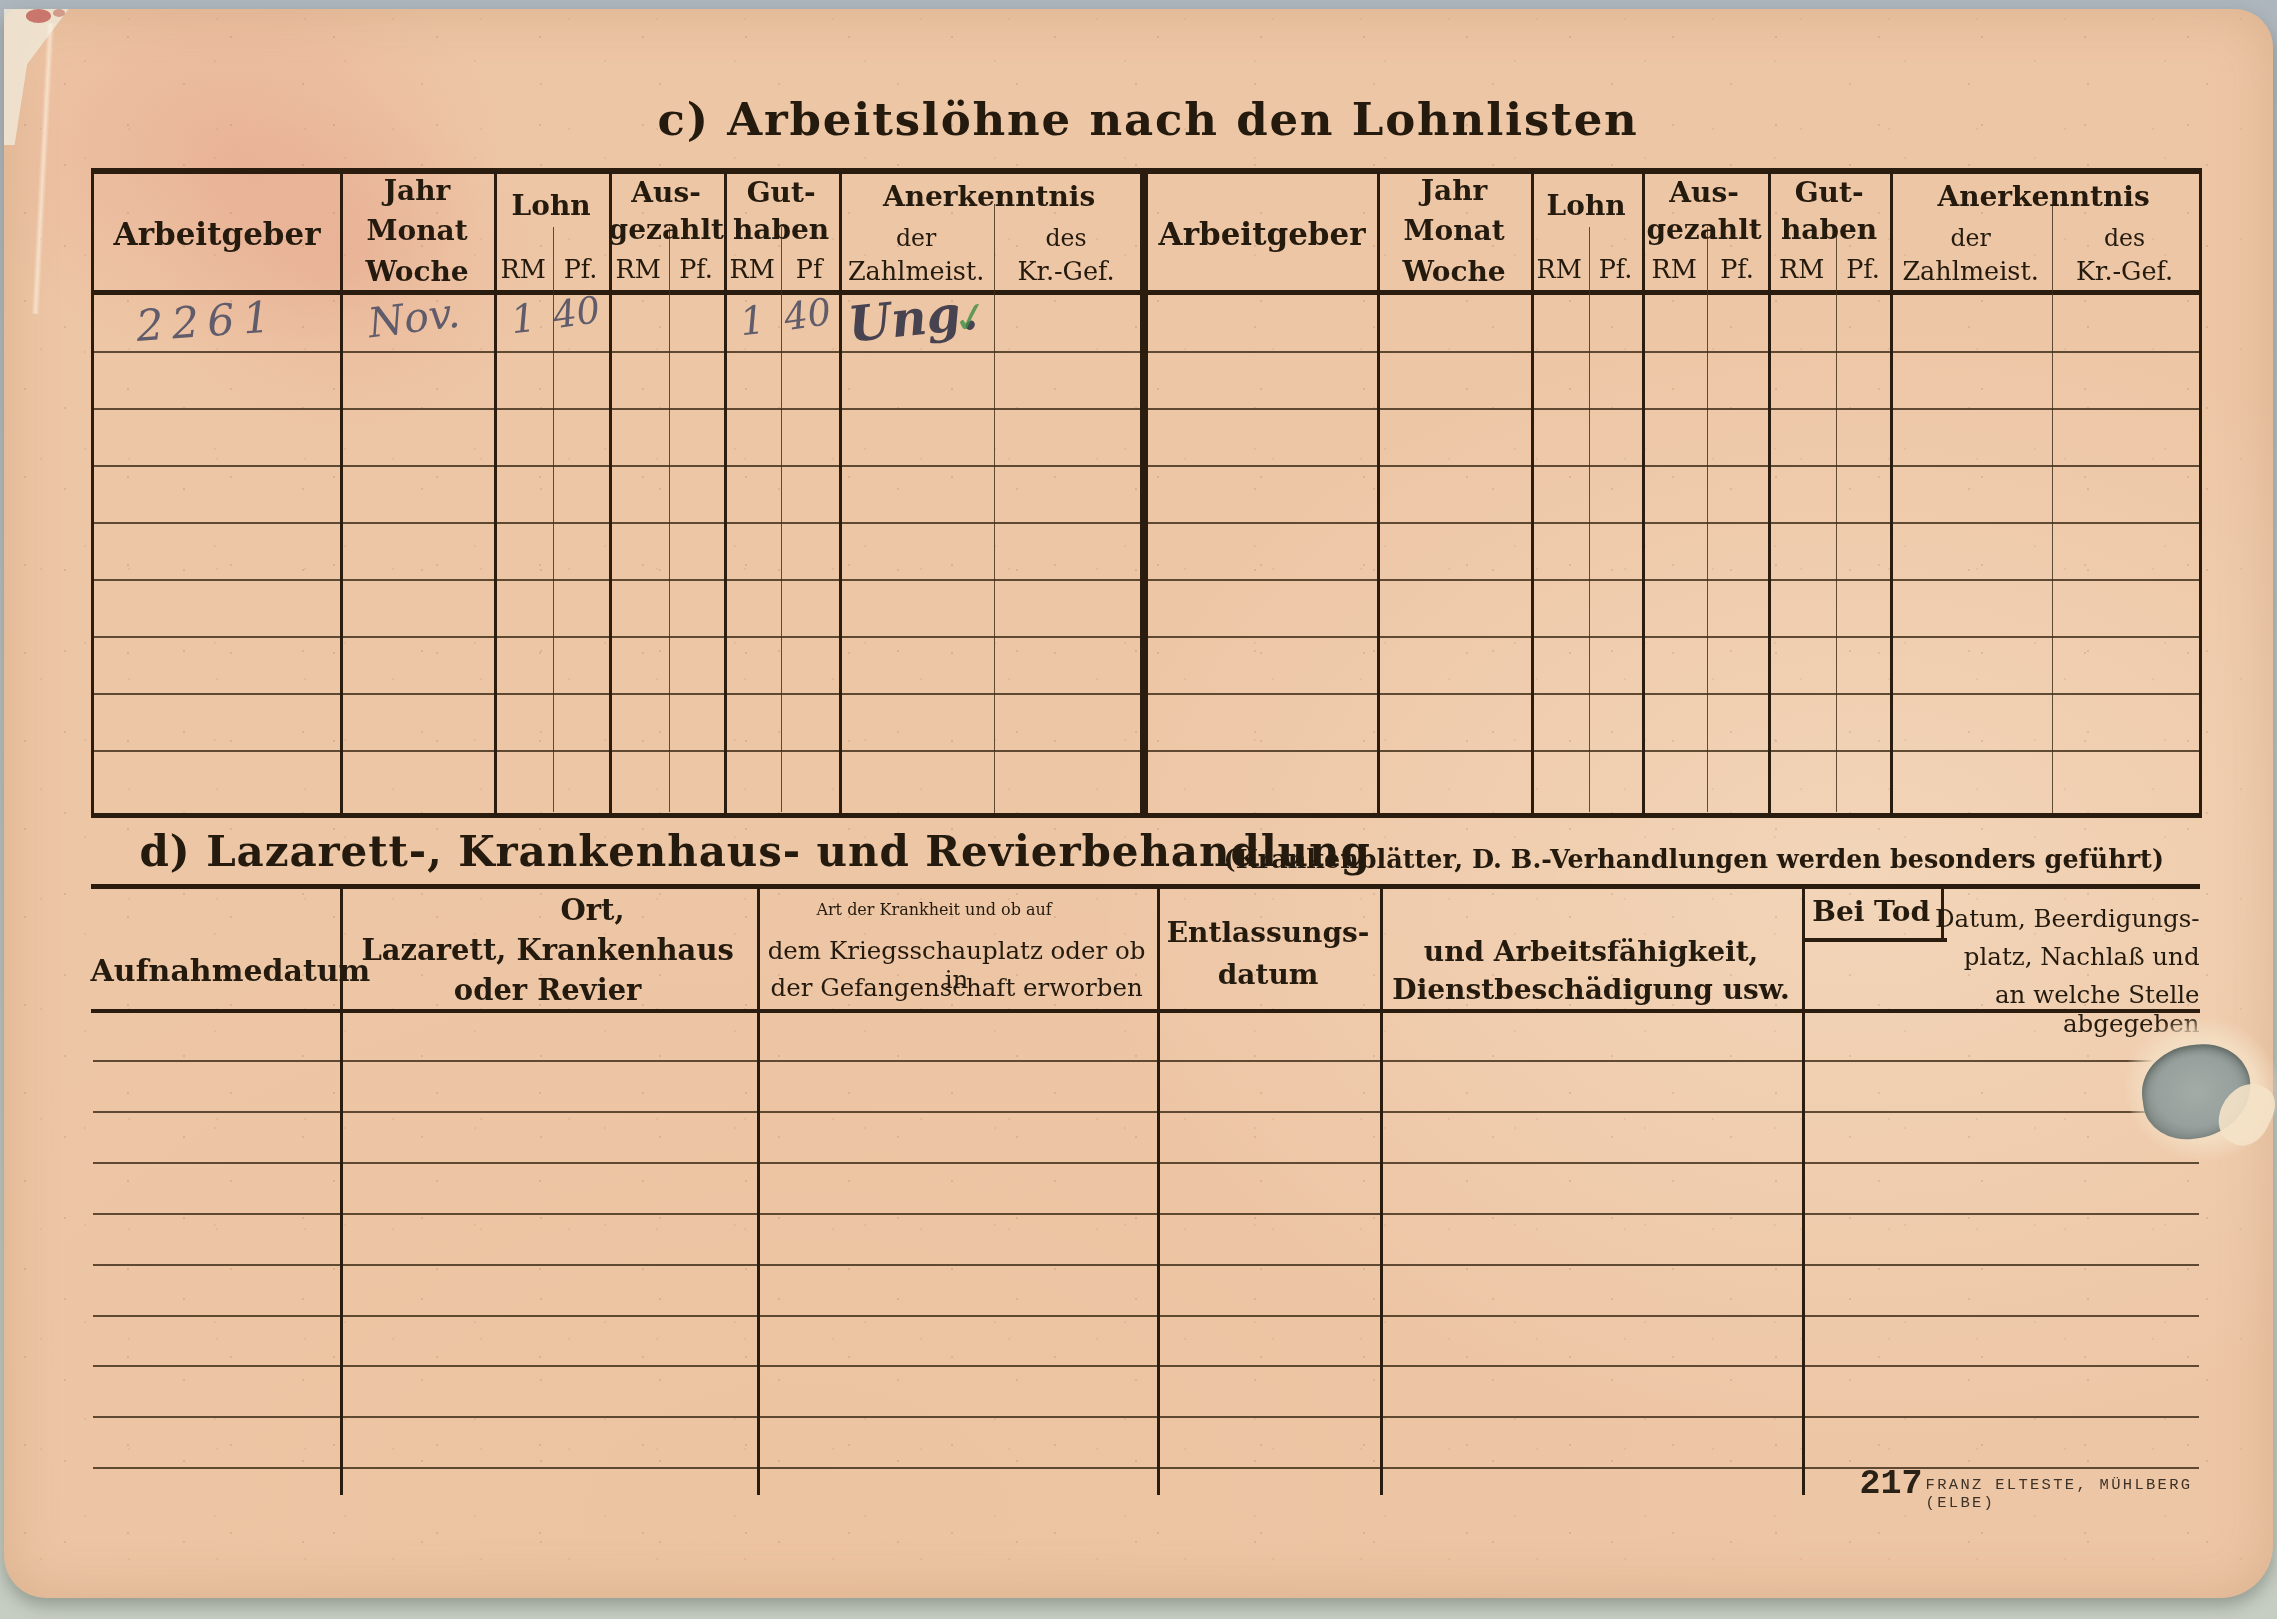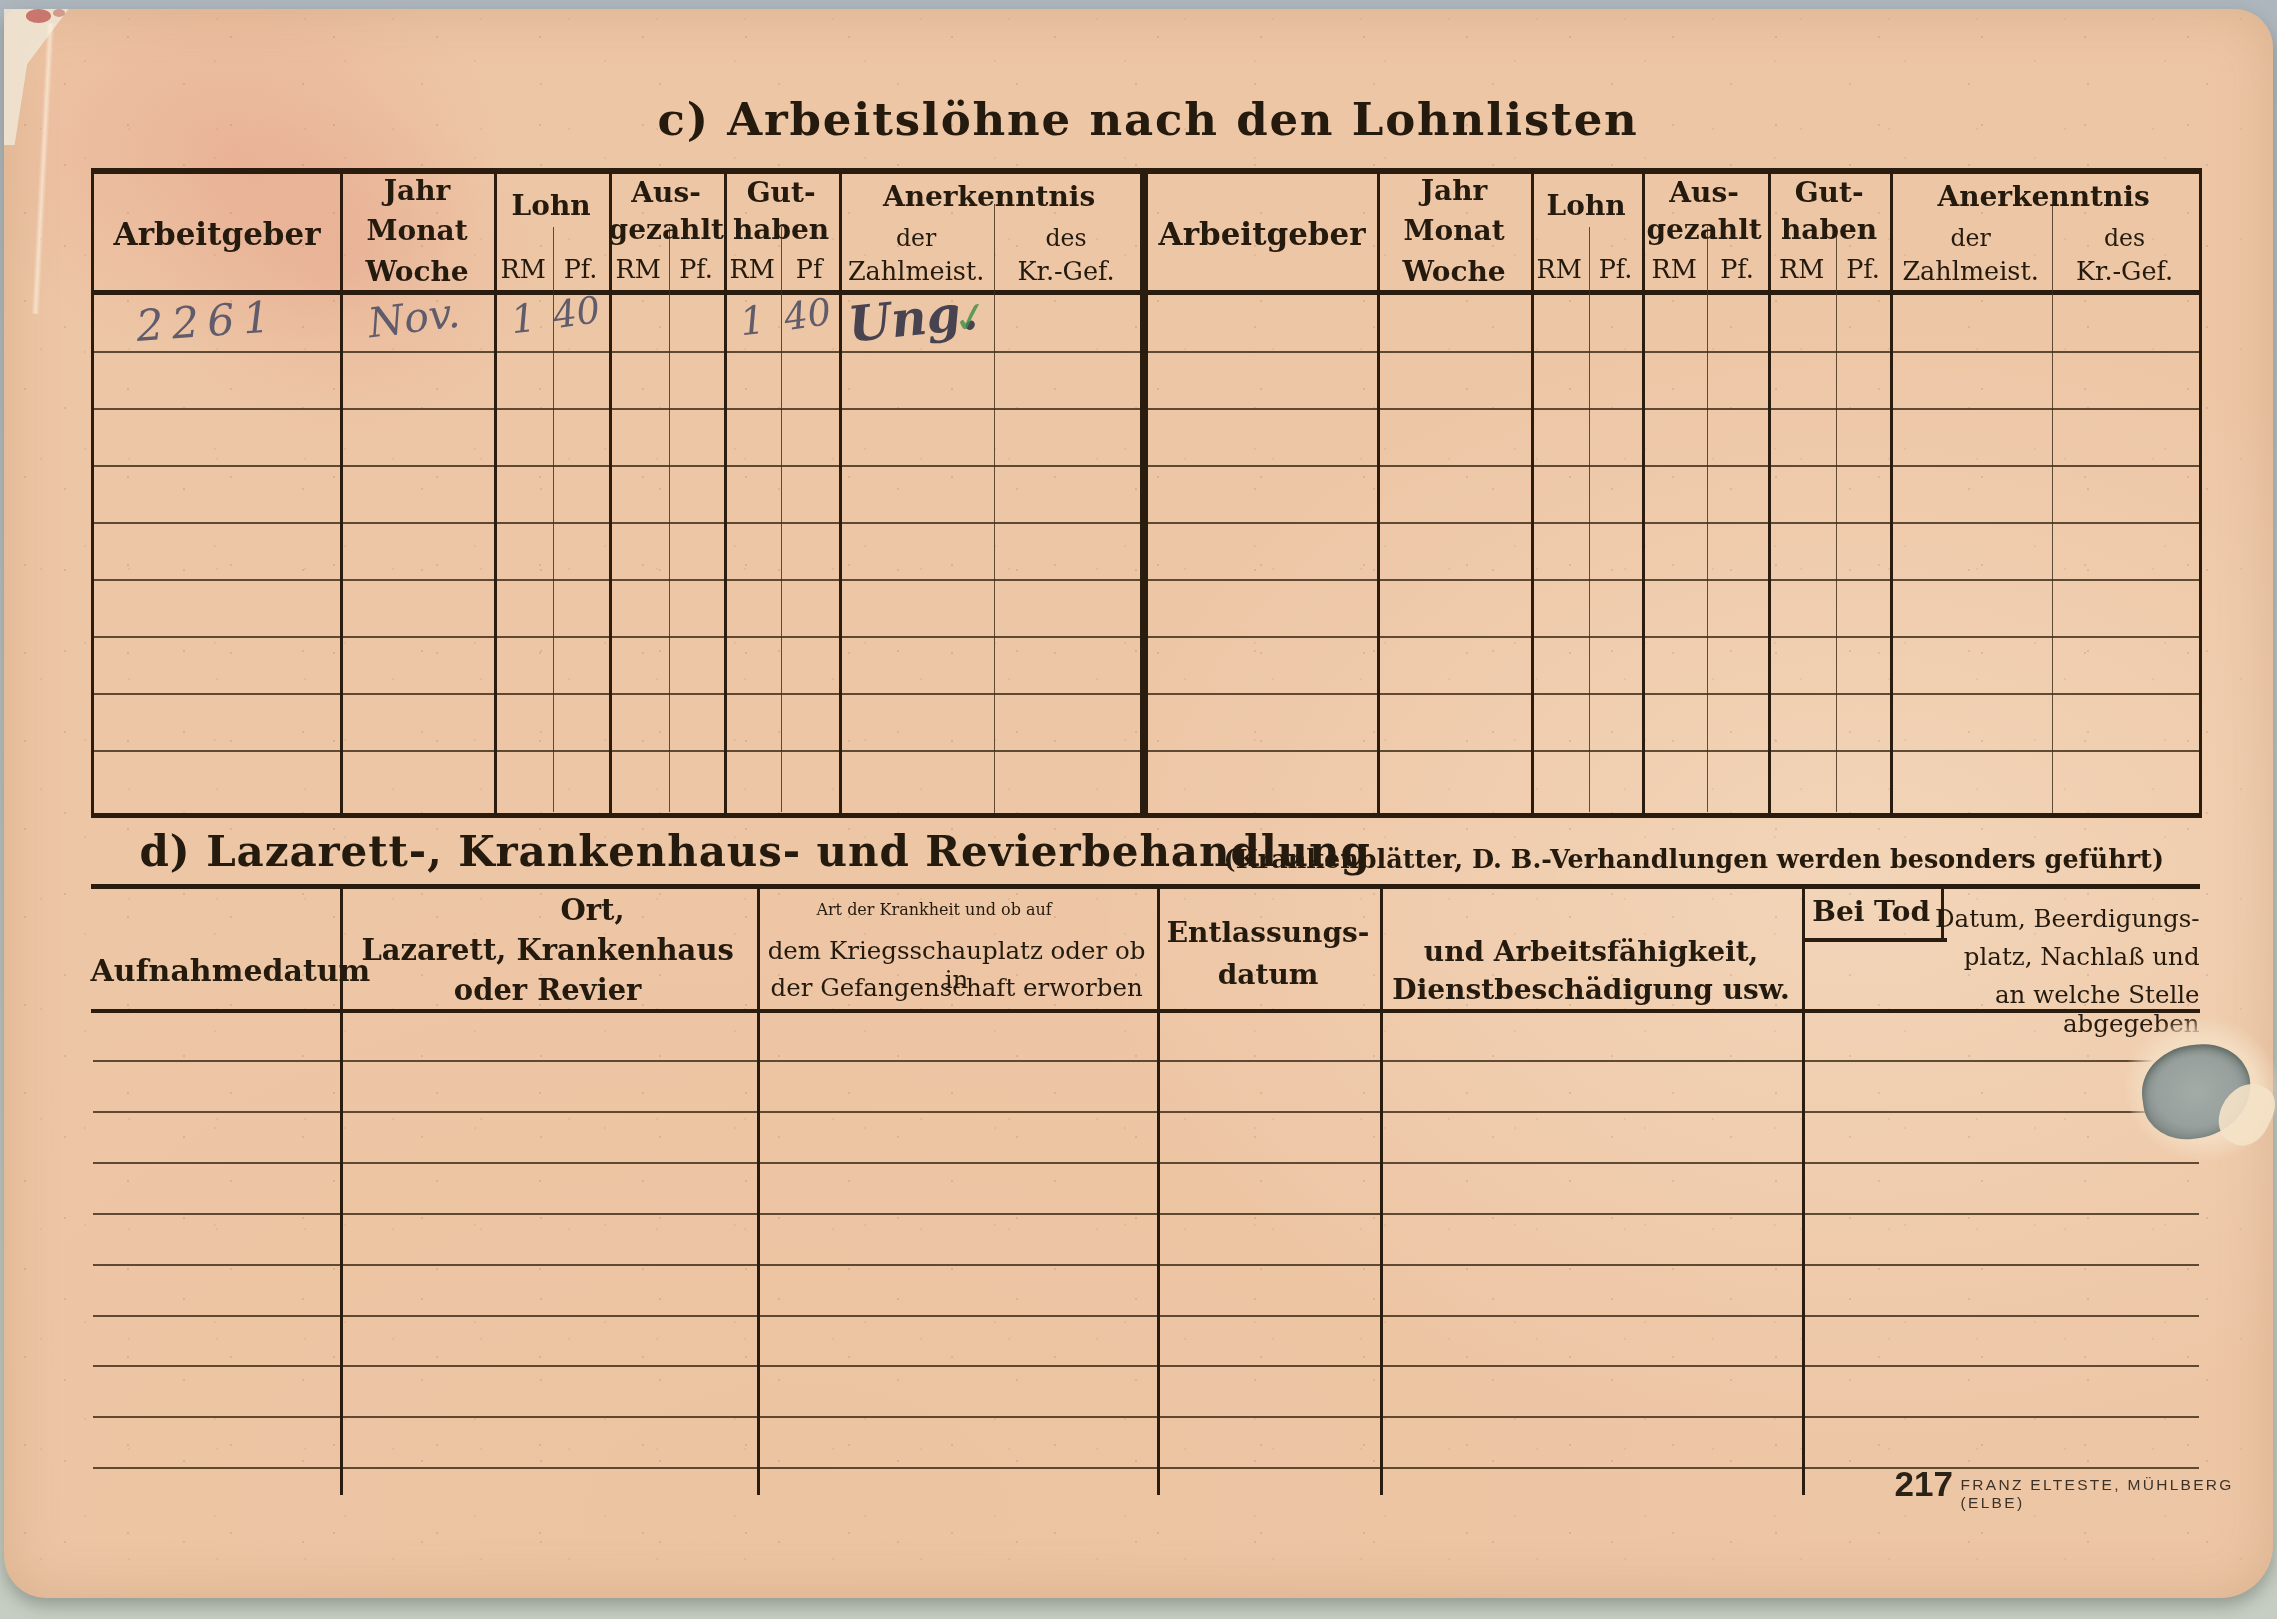--- a/index.html
+++ b/index.html
@@ -28,21 +28,21 @@
       radial-gradient(1.8px 1.8px at 81px 52px, rgba(150,100,60,.22) 50%, transparent 52%);
     background-size:103px 88px,119px 81px,88px 110px,130px 97px;
   }
   .abs{position:absolute;}
   .line{position:absolute;background:#2a1d0f;}
   .thin{background:rgba(64,45,25,.82);}
   .frk{font-family:"DejaVu Serif",serif;font-weight:700;color:#241a0e;}
   .ant{font-family:"DejaVu Serif",serif;font-weight:400;color:#241a0e;}
   .ctr{text-align:center;}
   .hand{font-family:"DejaVu Serif",serif;font-style:italic;color:#615c6b;}
-  .sans{font-family:Liberation Sans, sans-serif;margin-left:35px;}
+  .sans{font-family:Liberation Mono, monospace;}
 </style>
 </head>
 <body>
 
 <div id="card">
   <div class="speckle"></div>
 
   <div class="abs" style="left:0;top:0;width:82px;height:136px;background:#efe6d6;opacity:.85;
               clip-path:polygon(0 0,65px 0,23.6px 55px,11px 136px,0 136px);"></div>
   <div class="abs" style="left:35px;top:13.6px;width:8.2px;height:291px;

